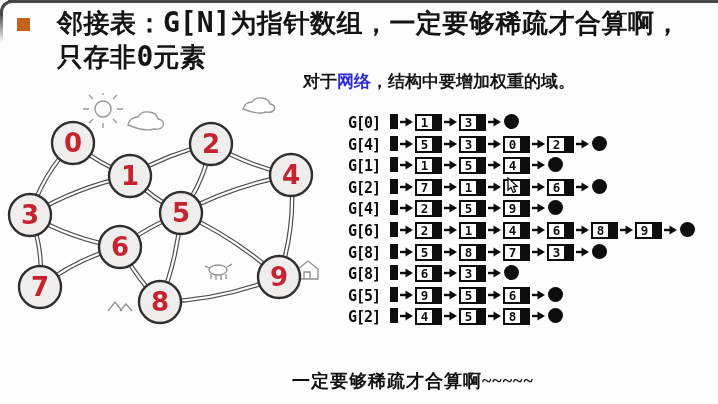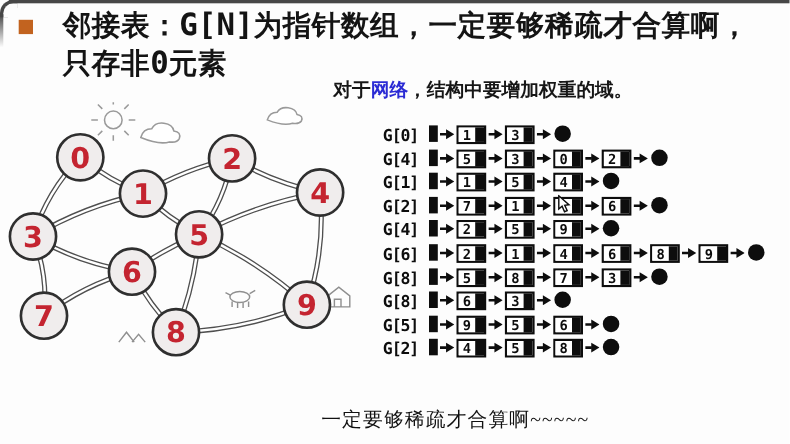--- a/index.html
+++ b/index.html
@@ -30,21 +30,21 @@
     font-size:15px;color:#0d0d0d;letter-spacing:-1px;}
   .headcell{width:8px;height:15px;background:#0d0d0d;flex:none;}
   .arrow{flex:none;display:block;}
   .nodebox{display:flex;flex:none;border:2px solid #0d0d0d;height:13px;background:#fff;position:relative;}
   .nval{width:15px;text-align:center;font-family:"DejaVu Sans Mono",monospace;
     font-weight:700;font-size:12.5px;line-height:13px;color:#0d0d0d;background:#fff;}
   .nptr{width:8px;background:#0d0d0d;}
   .nullterm{width:15px;height:15px;border-radius:50%;background:#0d0d0d;flex:none;margin-left:1px;}
   .cursor-overlay{position:absolute;left:0px;top:-4px;z-index:3;}
   
-  .caption{position:absolute;left:292px;top:369px;font-weight:400;font-size:18px;
+  .caption{position:absolute;left:292px;top:369px;font-weight:700;font-size:18px;
     color:#111;letter-spacing:1px;}
 </style>
 </head>
 <body>
 
 <div class="stage">
 
   <div class="frame-top"></div>
   <div class="frame-corner"></div>
   <div class="frame-left"></div>

